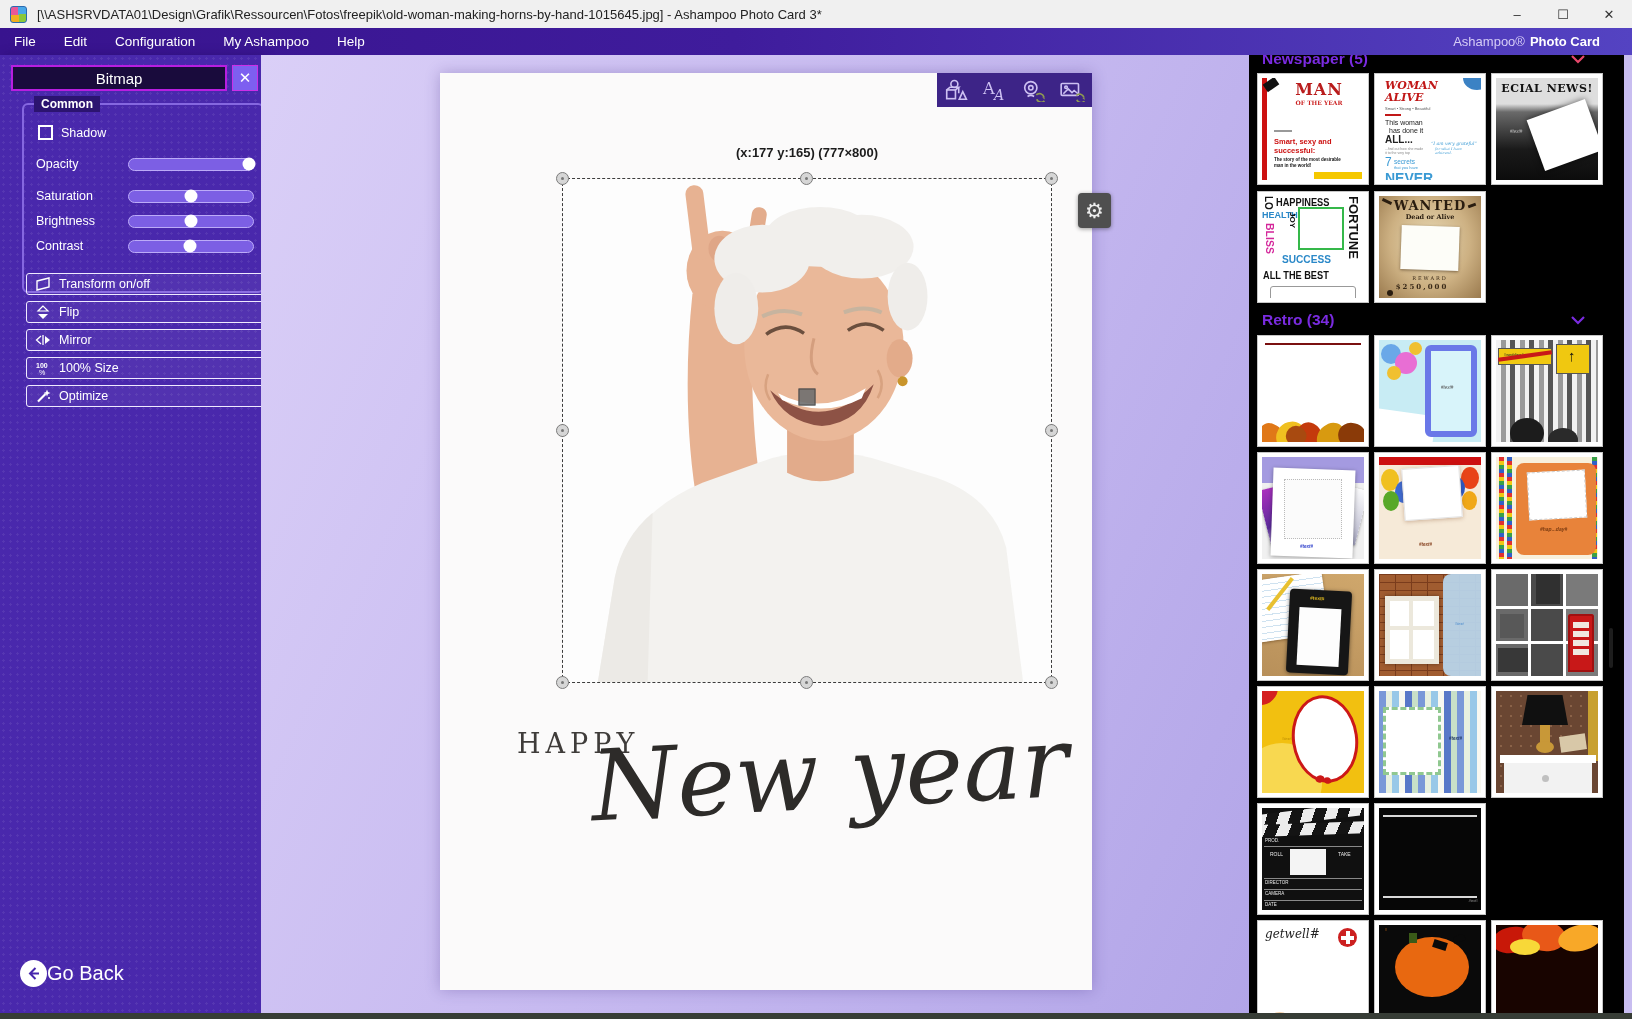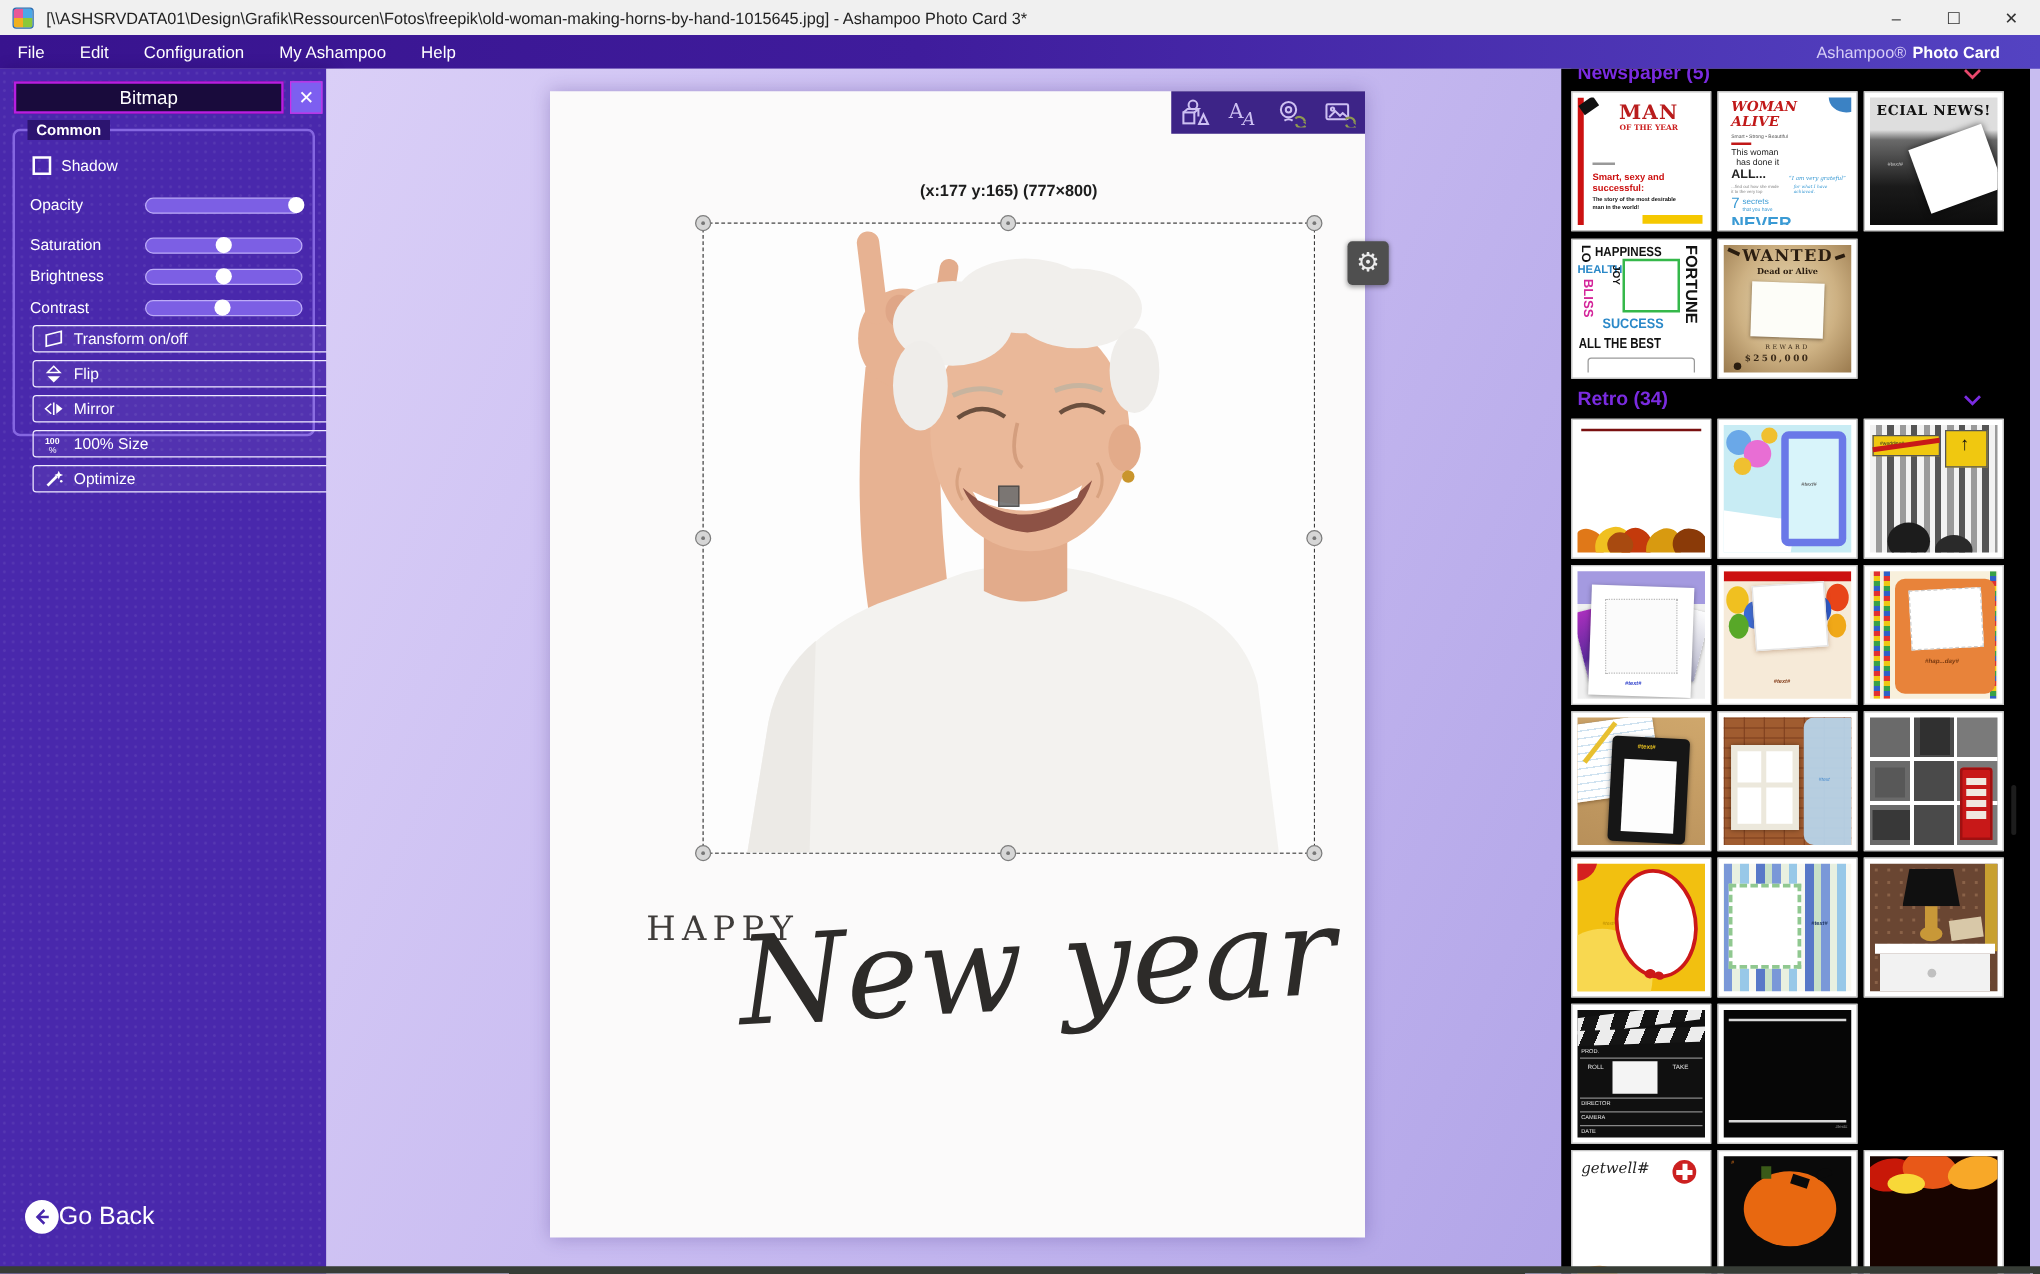--- a/index.html
+++ b/index.html
@@ -29,32 +29,32 @@
 
   
   .sidebar { position:absolute; left:0; top:0; width:261px; height:964px; background:#4928ac;
     background-image:radial-gradient(rgba(255,255,255,.07) 1px, transparent 1.2px); background-size:7px 7px;
     box-shadow: 4px 0 10px rgba(30,10,80,.35); }
   .bitmap-head { position:absolute; left:11px; top:10px; right:3px; display:flex; gap:5px; }
   .bitmap-title { flex:1; height:26px; background:#190b3c; border:2px solid #b81ee0; color:#fff;
     font-size:15px; display:flex; align-items:center; justify-content:center; }
   .bitmap-close { width:26px; height:26px; background:#7d5ff0; border:1px solid #cc2ee8; color:#fff;
     font-size:15px; display:flex; align-items:center; justify-content:center; cursor:default; }
-  .groupbox { position:absolute; left:10px; top:48px; width:242px; height:246px;
+  .groupbox { position:absolute; left:22px; top:48px; width:242px; height:190px;
     border:2px solid rgba(140,110,230,.9); border-radius:6px; }
   .grouplabel { position:absolute; left:10px; top:-9px; background:#2c1470; color:#fff; font-weight:bold;
     font-size:12px; padding:1px 7px; }
   .shadowrow { position:absolute; left:14px; top:20px; display:flex; align-items:center; gap:8px; }
   .checkbox { width:15px; height:15px; border:2px solid #fff; background:transparent; }
   .lbl { color:#fff; font-size:12.5px; }
   .sliderrow { position:absolute; left:12px; right:8px; display:flex; align-items:center; }
   .sliderrow .lbl { width:92px; }
   .track { position:relative; flex:1; height:13px; border-radius:7px; background:#7c5fe4; border:1px solid #bcabf8; }
   .thumbdot { position:absolute; top:50%; width:13px; height:13px; border-radius:50%; background:#fff; transform:translate(-50%,-50%); }
-  .sbuttons { position:absolute; left:26px; top:205px; width:264px; }
+  .sbuttons { position:absolute; left:26px; top:218px; width:264px; }
   .sbtn { height:22px; border:1px solid #efeaff; border-radius:3px; background:rgba(255,255,255,.05);
     color:#fff; font-size:12.5px; display:flex; align-items:center; gap:8px; padding:0 8px; margin-bottom:6px; }
   .sbtn svg { flex:0 0 auto; }
   .goback { position:absolute; left:20px; top:905px; display:flex; align-items:center; gap:0; }
   .goback .circ { width:27px; height:27px; border-radius:50%; background:#fff; display:flex; align-items:center; justify-content:center; }
   .goback .glbl { color:#fff; font-size:20px; font-weight:300; }
 
   
   .canvas { position:absolute; left:261px; top:0; width:996px; height:964px;
     background:linear-gradient(115deg,#dacff7 0%,#c9bcf1 45%,#b2a5e8 100%); }

